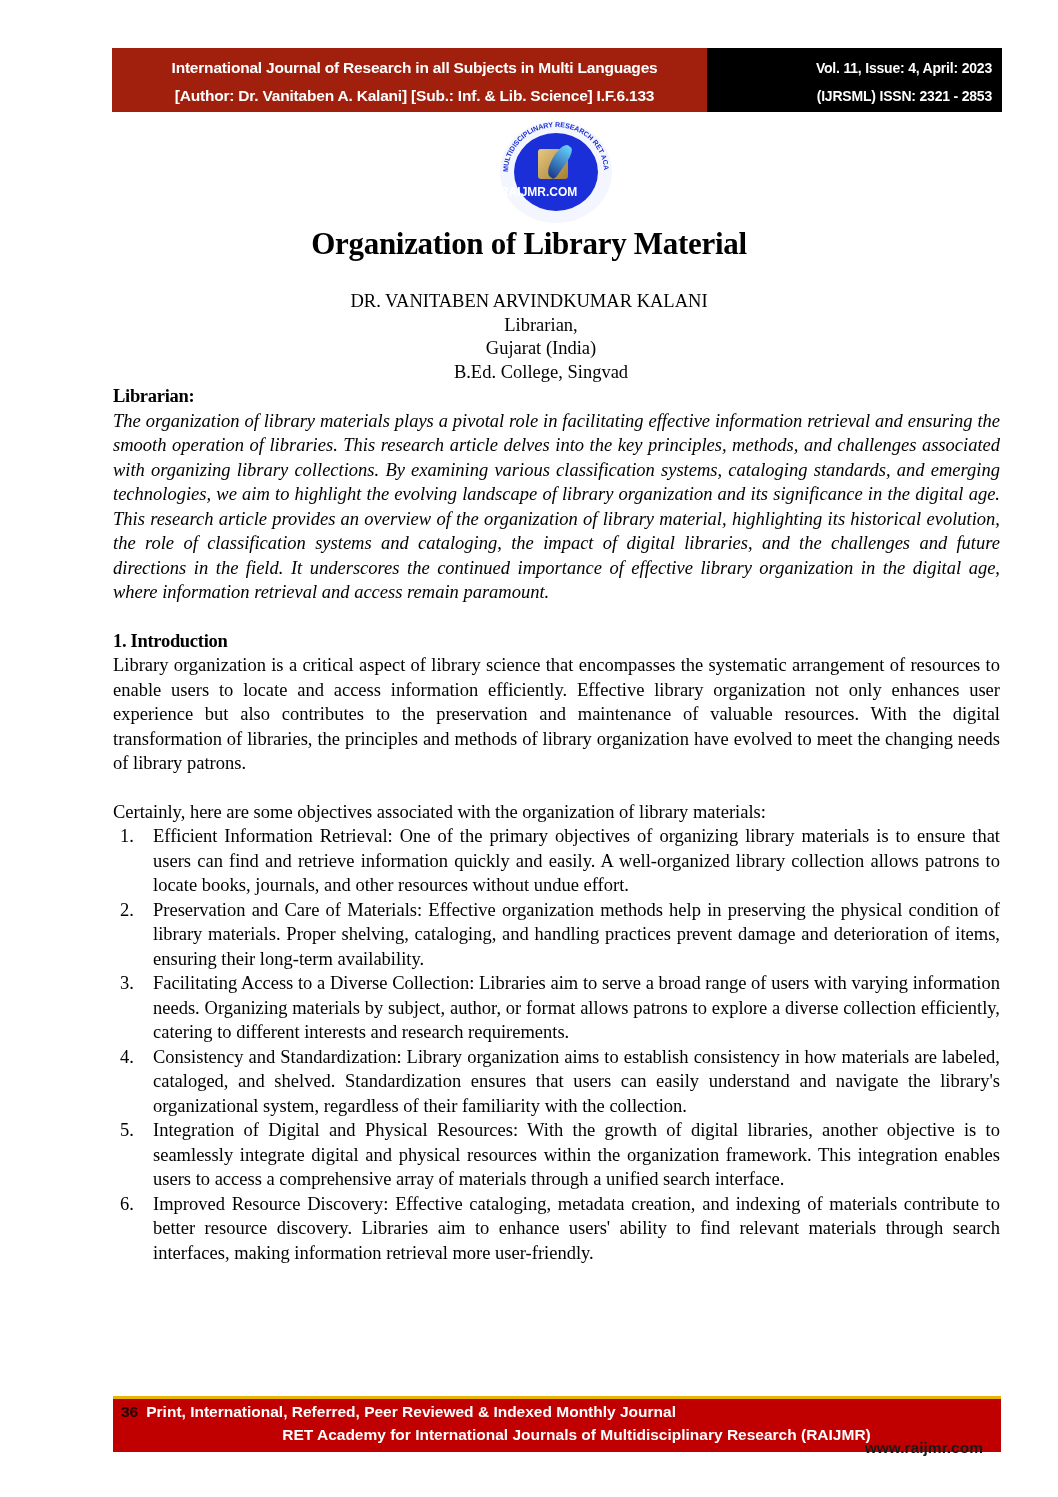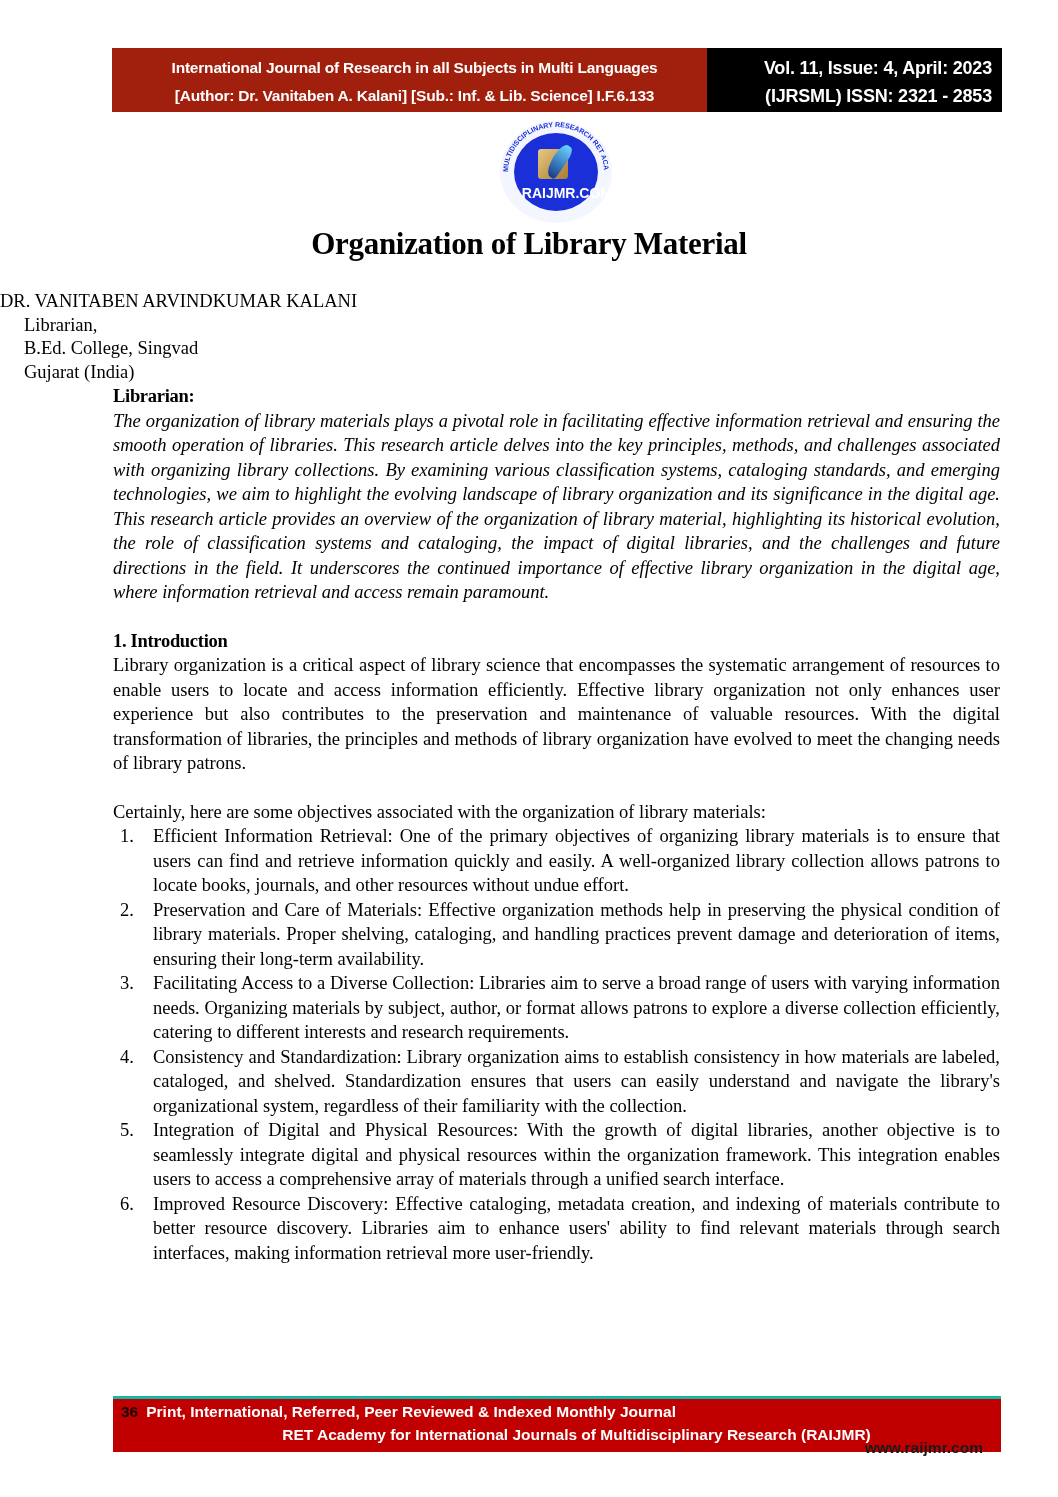--- a/index.html
+++ b/index.html
@@ -1,52 +1,52 @@
 <!DOCTYPE html>
 <html><head>
 <meta charset="utf-8">
 <style>
   html, body { margin: 0; padding: 0; background: #ffffff; }
   body { width: 1058px; height: 1497px; position: relative; overflow: hidden; font-family: "Liberation Serif", serif; color: #000; }
 
   
   .header { position: absolute; left: 112px; top: 48px; width: 890px; height: 64px; display: flex; }
   .header-left { width: 595px; height: 100%; background: #a01f0d; color: #fff; font-family: "Liberation Sans", sans-serif; font-weight: bold; font-size: 15.5px; box-sizing: border-box; padding: 6px 0 0 10px; line-height: 28px; letter-spacing: -0.2px; text-align: center; }
-  .header-right { flex: 1; height: 100%; background: #000; color: #fff; font-family: "Liberation Sans", sans-serif; font-weight: bold; font-size: 18px; box-sizing: border-box; padding: 6px 10px 0 0; line-height: 28px; text-align: right; letter-spacing: -0.2px; }
+  .header-right { flex: 1; height: 100%; background: #000; color: #fff; font-family: "Liberation Sans", sans-serif; font-weight: bold; font-size: 14px; box-sizing: border-box; padding: 6px 10px 0 0; line-height: 28px; text-align: right; letter-spacing: -0.2px; }
   .header-line { display: block; white-space: nowrap; }
 
   
   .logo { position: absolute; left: 500px; top: 121px; width: 112px; height: 102px; }
   .logo-ring { position: absolute; left: 0; top: 0; width: 112px; height: 102px; border-radius: 50%; background: #f4f6ff; }
   .logo-disc { position: absolute; left: 14px; top: 12px; width: 84px; height: 78px; border-radius: 50%; background: #1a2fd8; }
   .logo-scroll { position: absolute; left: 38px; top: 28px; width: 30px; height: 30px; background: linear-gradient(135deg, #e7c981, #a57d35); border-radius: 3px; }
   .logo-quill { position: absolute; left: 52px; top: 22px; width: 14px; height: 36px; background: linear-gradient(180deg, #69d3ff, #1a3b8a); border-radius: 50% 50% 20% 80%; transform: rotate(35deg); }
-  .logo-text { position: absolute; left: 0; width: 112px; top: 64px; text-align: right; color: #fff; font-family: "Liberation Sans", sans-serif; font-size: 14px; font-weight: bold; }
+  .logo-text { position: absolute; left: 0; width: 112px; top: 64px; text-align: left; color: #fff; font-family: "Liberation Sans", sans-serif; font-size: 12px; font-weight: bold; }
   .logo-arc { position: absolute; left: 0; top: 0; width: 112px; height: 102px; }
 
   
   .title { position: absolute; left: 0; top: 226px; width: 1058px; text-align: center; font-weight: bold; font-size: 31px; letter-spacing: -0.3px; }
-  .author-block { position: absolute; left: 0; top: 290px; width: 1058px; font-size: 18.5px; line-height: 23.5px; }
+  .author-block { position: absolute; left: 0; top: 290px; width: 1058px; text-align: center; font-size: 18.5px; line-height: 23.5px; }
   .author-name { display: block; }
   .author-line { display: block; margin-left: 24px; }
 
   
   .body { position: absolute; left: 113px; top: 384px; width: 887px; font-size: 18.5px; line-height: 24.5px; }
   .section-heading { font-weight: bold; display: block; letter-spacing: -0.3px; }
   .abstract-text { font-style: italic; text-align: justify; margin: 0; }
   p { margin: 0; }
   .intro-text { text-align: justify; }
   .gap { height: 24px; }
   .obj-lead { display: block; }
   ol.obj-list { list-style: none; margin: 0; padding: 0; }
   ol.obj-list li { position: relative; padding-left: 40px; text-align: justify; }
   .li-num { position: absolute; left: 7px; top: 0; }
 
   
-  .footer { position: absolute; left: 113px; top: 1396px; width: 888px; height: 56px; background: #c00000; border-top: 3px solid #14b8a6; box-sizing: border-box; font-family: "Liberation Sans", sans-serif; font-weight: bold; font-size: 15.5px; }
+  .footer { position: absolute; left: 113px; top: 1396px; width: 888px; height: 56px; background: #c00000; border-top: 3px solid #eab308; box-sizing: border-box; font-family: "Liberation Sans", sans-serif; font-weight: bold; font-size: 15.5px; }
   .footer-row1 { position: absolute; left: 8px; top: 4px; right: 18px; height: 22px; display: flex; justify-content: space-between; white-space: nowrap; }
   .footer-page { color: #1a0000; margin-right: 8px; }
   .footer-desc { color: #fff; }
   .footer-url { color: #1a1a1a; margin-top: 36px; }
   .footer-row2 { position: absolute; left: 0; right: 0; top: 27px; text-align: center; color: #fff; white-space: nowrap; padding-left: 39px; }
 </style>
 </head>
 <body>
 
 <div class="header">
@@ -72,22 +72,22 @@
   <div class="logo-scroll"></div>
   <div class="logo-quill"></div>
   <div class="logo-text">RAIJMR.COM</div>
 </div>
 
 <div class="title">Organization of Library Material</div>
 
 <div class="author-block">
   <span class="author-name">DR. VANITABEN ARVINDKUMAR KALANI</span>
   <span class="author-line">Librarian,</span>
+  <span class="author-line">Gujarat (India)</span>
   <span class="author-line">B.Ed. College, Singvad</span>
-  <span class="author-line">Gujarat (India)</span>
 </div>
 
 <div class="body">
   <span class="section-heading">Librarian:</span>
   <p class="abstract-text">The organization of library materials plays a pivotal role in facilitating effective information retrieval and ensuring the smooth operation of libraries. This research article delves into the key principles, methods, and challenges associated with organizing library collections. By examining various classification systems, cataloging standards, and emerging technologies, we aim to highlight the evolving landscape of library organization and its significance in the digital age. This research article provides an overview of the organization of library material, highlighting its historical evolution, the role of classification systems and cataloging, the impact of digital libraries, and the challenges and future directions in the field. It underscores the continued importance of effective library organization in the digital age, where information retrieval and access remain paramount.</p>
 
   <div class="gap"></div>
 
   <span class="section-heading">1. Introduction</span>
   <p class="intro-text">Library organization is a critical aspect of library science that encompasses the systematic arrangement of resources to enable users to locate and access information efficiently. Effective library organization not only enhances user experience but also contributes to the preservation and maintenance of valuable resources. With the digital transformation of libraries, the principles and methods of library organization have evolved to meet the changing needs of library patrons.</p>

